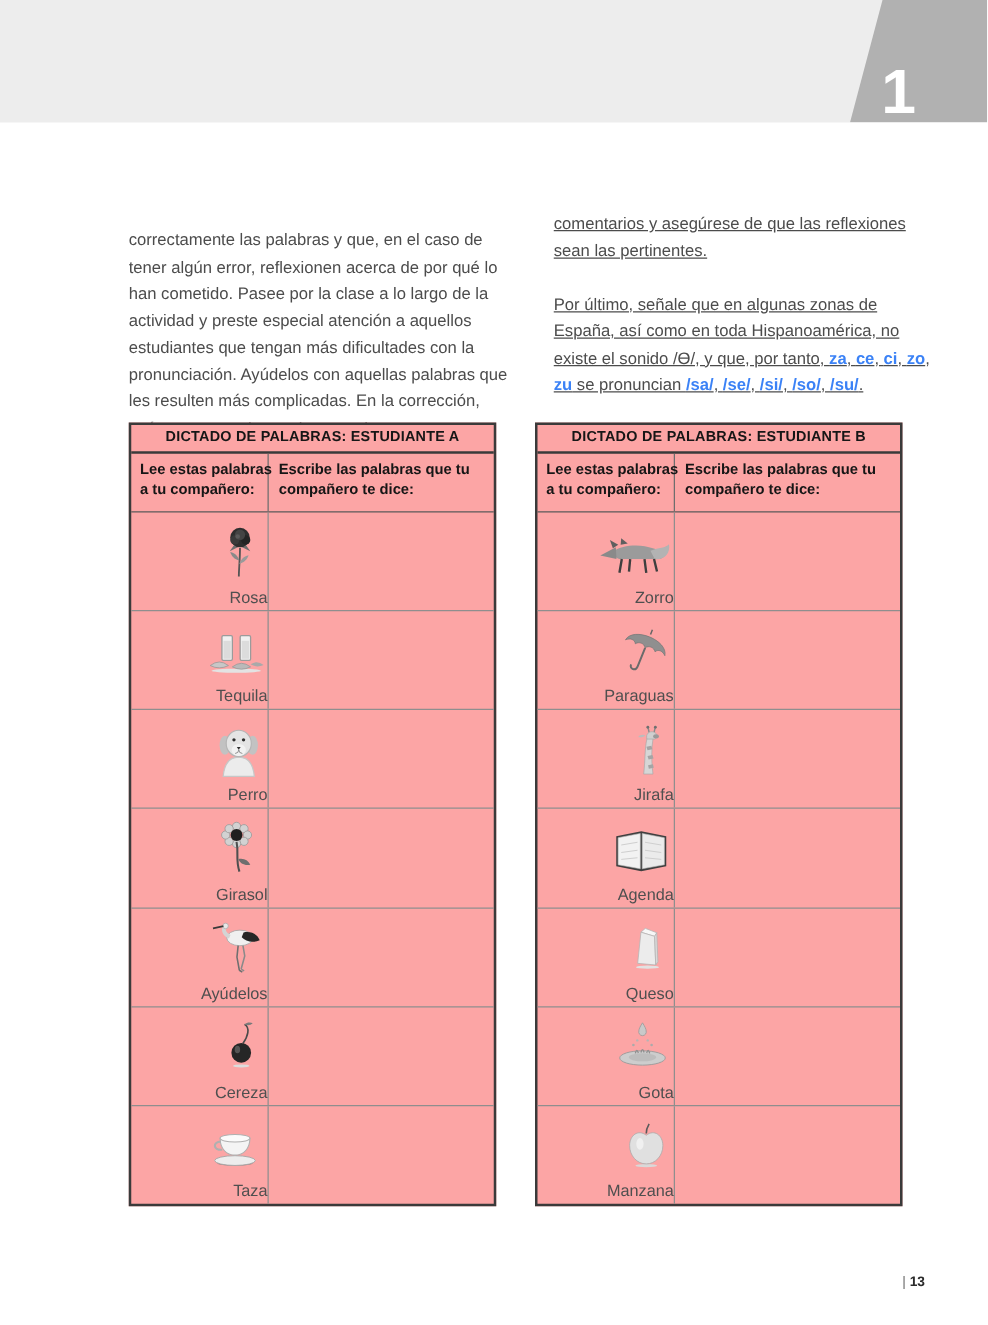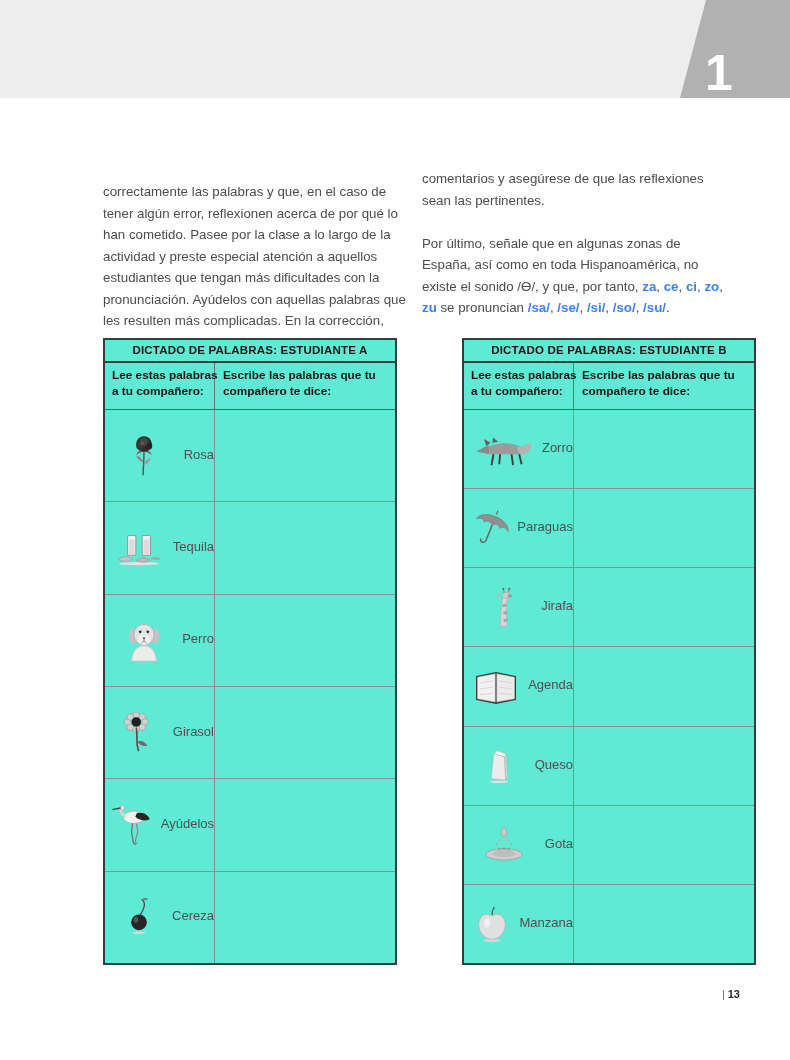--- a/index.html
+++ b/index.html
@@ -11,48 +11,48 @@
   .header-bar { position:absolute; top:0; left:0; width:790px; height:98px; background:#ededed; }
   .chapter-tab { position:absolute; top:0; left:680px; width:110px; height:98px; background:#b1b1b1;
                  clip-path:polygon(26px 0, 110px 0, 110px 100%, 0 100%);
                  display:flex; align-items:flex-end; justify-content:center;
                  box-sizing:border-box; padding:0 32px 2px 0; }
   .chapter-number { font-size:50px; font-weight:bold; color:#ffffff; line-height:0.92; }
 
   
   .intro-col { position:absolute; top:168px; width:306px; font-size:13.3px; line-height:21.5px; color:#4c4c4c; }
   .intro-left  { left:103px; }
-  .intro-right { left:422px; width:302px; }
+  .intro-right { left:443px; width:302px;text-decoration:underline; }
   .intro-col p { margin:0 0 21.5px 0; }
   .intro-col strong { color:#3b82f6; }
 
   
   .word-table { position:absolute; top:338px; width:294px; height:627px; box-sizing:border-box;
-                border:2px solid #3a3a3a; background:#5eead4; display:flex; flex-direction:column; }
+                border:2px solid #3a3a3a; background:#fca5a5; display:flex; flex-direction:column; }
   .table-a { left:103px; }
-  .table-b { left:462px; }
+  .table-b { left:428px; }
   .wt-title { flex:0 0 21px; line-height:21px; text-align:center; font-weight:bold;
               font-size:11.5px; color:#161616; border-bottom:2px solid #3a3a3a; letter-spacing:0.2px; }
   .wt-head { flex:0 0 47px; display:flex; box-sizing:border-box; border-bottom:1px solid #5a5a5a; }
   .wt-hc1 { width:110px; box-sizing:border-box; border-right:1px solid #6e6e6e;
             padding:5px 2px 0 7px; font-weight:bold; font-size:11.8px; line-height:15.5px; color:#161616; }
   .wt-hc2 { flex:1; padding:5px 4px 0 8px; font-weight:bold; font-size:11.8px; line-height:15.5px; color:#161616; }
   .wt-hc1 div, .wt-hc2 div { white-space:nowrap; }
   .wt-body { flex:1 1 auto; display:flex; flex-direction:column; }
   .wt-row { flex:1 1 0; display:flex; border-bottom:1px solid #8e8e8e; min-height:0; }
   .wt-row:last-child { border-bottom:none; }
   .wt-c1 { width:110px; box-sizing:border-box; border-right:1px solid #8e8e8e;
-           display:flex; flex-direction:row; align-items:center; justify-content:flex-end;
+           display:flex; flex-direction:column; align-items:flex-end; justify-content:flex-end;
            padding-bottom:3px; }
   .wt-img { flex:1 1 auto; display:flex; align-items:center; justify-content:center; padding-top:3px; min-height:0; }
   .wt-label { flex:0 0 auto; font-size:13px; color:#4f4f4f; line-height:15px; }
   .wt-c2 { flex:1; }
 
   
-  .page-number { position:absolute; top:988px; right:50px; font-size:11px; color:#2b2b2b; }
+  .page-number { position:absolute; top:1020px; right:50px; font-size:11px; color:#2b2b2b; }
   .pn-bar { font-weight:normal; color:#6a6a6a; margin-right:3px; }
   .pn-num { font-weight:bold; }
 </style>
 </head>
 <body>
 
 <div class="page">
 
   <div class="header-bar">
     <div class="chapter-tab">
@@ -191,20 +191,35 @@
     <path d="M27 4 C29 2 32.5 1.8 34.5 3 C32.5 5 29.5 5.2 27 4 Z" fill="#7b7b7b"></path>
     <circle cx="24" cy="30" r="9" fill="#262626"></circle>
     <ellipse cx="20.5" cy="27" rx="2.5" ry="3.5" fill="#555"></ellipse>
   </svg>
             </div>
       <div class="wt-label">Cereza</div>
     </div>
     <div class="wt-c2"></div>
   </div>
 
+  <div class="wt-row">
+    <div class="wt-c1">
+      <div class="wt-img">
+              <svg width="52" height="42" viewBox="0 0 48 38">
+    <ellipse cx="24" cy="32.5" rx="13" ry="1.8" fill="#4f4f4f" opacity="0.55"></ellipse>
+    <ellipse cx="24" cy="30.5" rx="15" ry="3.6" fill="#ededed" stroke="#a8a8a8" stroke-width="0.7"></ellipse>
+    <path d="M13 14 L35 14 C35 21.5 30.5 26.5 24 26.5 C17.5 26.5 13 21.5 13 14 Z" fill="#f4f4f4" stroke="#b0b0b0" stroke-width="0.8"></path>
+    <ellipse cx="24" cy="14" rx="11" ry="2.8" fill="#fbfbfb" stroke="#b0b0b0" stroke-width="0.8"></ellipse>
+    <path d="M13.5 16.5 C7.5 16.5 7.5 23 14.5 22.5" stroke="#b0b0b0" stroke-width="1.6" fill="none"></path>
+  </svg>
+            </div>
+      <div class="wt-label">Taza</div>
+    </div>
+    <div class="wt-c2"></div>
+  </div>
 </div>
   </section>
 
   <section class="word-table table-b">
     <div class="wt-title">DICTADO DE PALABRAS: ESTUDIANTE B</div>
     <div class="wt-head">
       <div class="wt-hc1">
           <div>Lee estas palabras</div>
           <div>a tu compañero:</div>
         </div>

